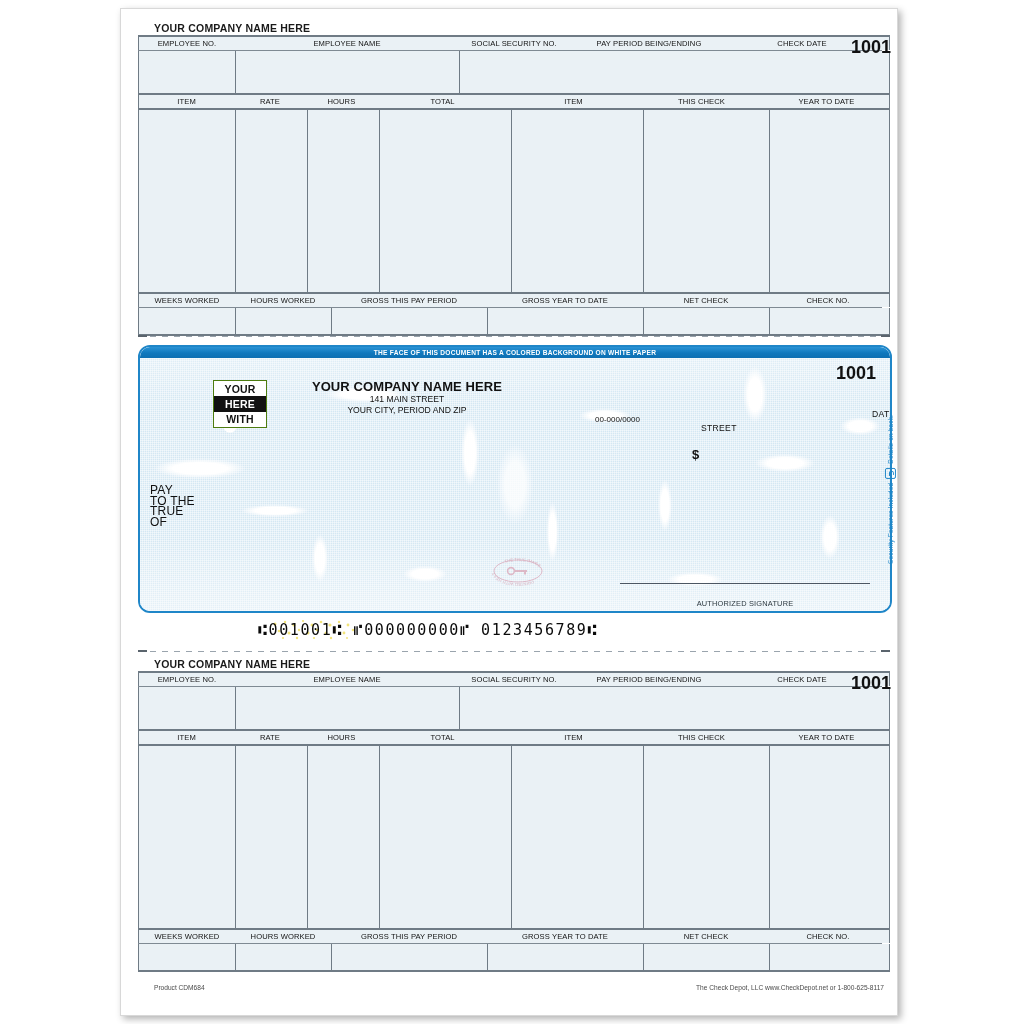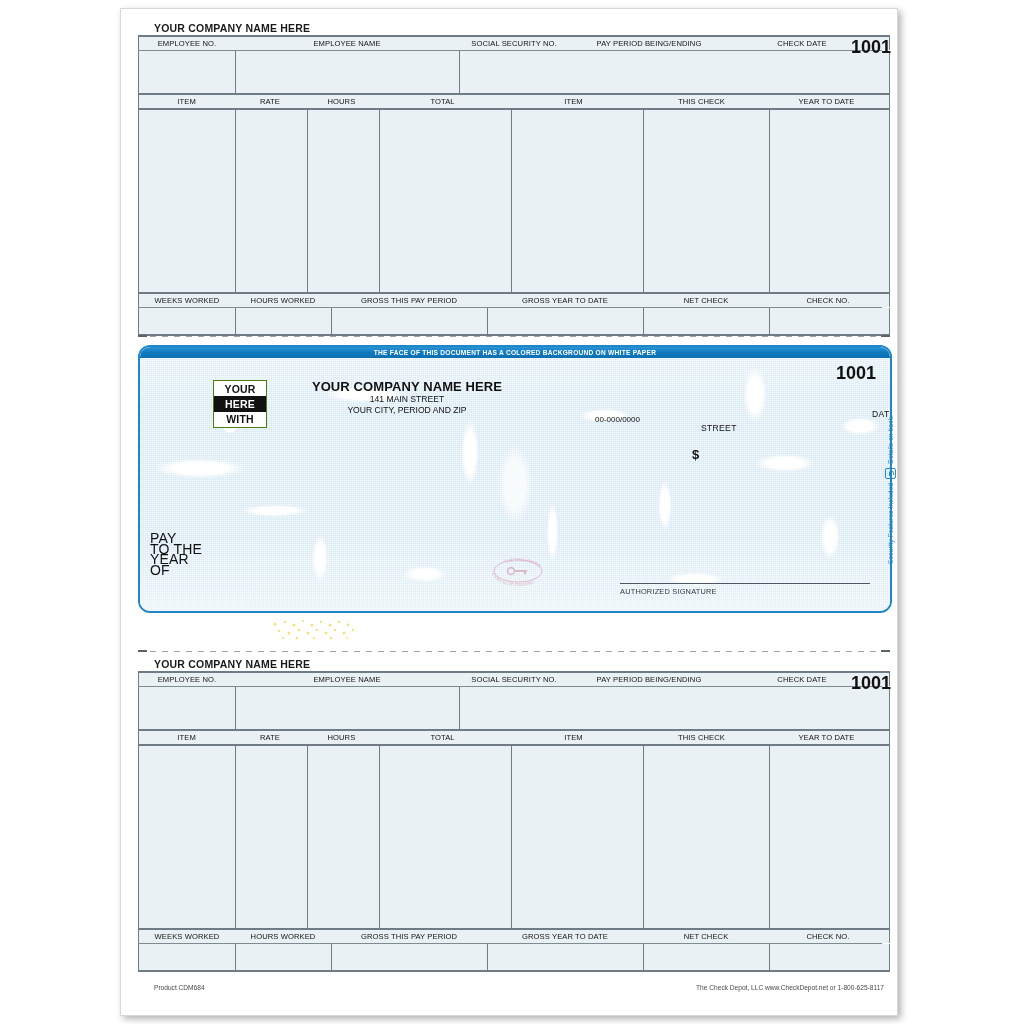--- a/index.html
+++ b/index.html
@@ -111,26 +111,26 @@
   .bank-block{position:absolute;left:420px;top:24px;width:260px;text-align:center;z-index:5;}
   .bank-name{font-size:8.6px;font-weight:bold;color:#111;letter-spacing:.1px;}
   .bank-city{font-size:8.4px;color:#111;line-height:11px;}
 
   .frac{position:absolute;left:455px;top:68px;font-size:8px;color:#111;z-index:5;}
   .lbl-amount{position:absolute;left:561px;top:76px;font-size:8.6px;color:#111;letter-spacing:.3px;z-index:5;}
   .lbl-date{position:absolute;left:732px;top:62px;font-size:8.6px;color:#111;letter-spacing:.3px;z-index:5;}
   .dollar{position:absolute;left:552px;top:100px;font-size:13px;font-weight:bold;color:#111;z-index:5;}
   .check-no{position:absolute;right:14px;top:16px;font-size:18px;font-weight:bold;color:#111;z-index:5;}
 
-  .pay-block{position:absolute;left:10px;top:138px;z-index:5;font-size:14px;color:#111;line-height:10.5px;letter-spacing:.2px;margin-top:48px;}
+  .pay-block{position:absolute;left:10px;top:138px;z-index:5;font-size:12px;color:#111;line-height:10.5px;letter-spacing:.2px;}
 
   .seal{position:absolute;left:343px;top:206px;width:70px;height:36px;z-index:5;opacity:.55;}
 
   .sig-line{position:absolute;left:480px;top:236px;width:250px;height:1px;background:#4b5662;z-index:5;}
-  .sig-lbl{position:absolute;left:480px;top:240px;width:250px;text-align:left;font-size:7.4px;color:#2e3940;letter-spacing:.2px;z-index:5;}
+  .sig-lbl{position:absolute;left:480px;top:252px;width:250px;text-align:center;font-size:7.4px;color:#2e3940;letter-spacing:.2px;z-index:5;}
 
   
   .vstrip{
     position:absolute;left:878px;top:385px;height:185px;width:16px;
     display:flex;align-items:center;justify-content:center;
   }
   .vstrip-inner{
     transform:rotate(-90deg);transform-origin:center;
     white-space:nowrap;font-size:6.4px;color:#1f86c8;letter-spacing:.2px;
     display:flex;align-items:center;gap:4px;
@@ -269,21 +269,21 @@
 
 
     <div class="frac">00-000/0000</div>
     <div class="lbl-date">DATE</div>
     <div class="lbl-amount">STREET</div>
     <div class="dollar">$</div>
 
     <div class="pay-block">
       <div>PAY</div>
       <div>TO THE</div>
-      <div>YEAR</div>
+      <div>TRUE</div>
       <div>OF</div>
     </div>
 
     <svg class="seal" viewBox="0 0 70 36">
       <ellipse cx="35" cy="18" rx="24" ry="11" fill="none" stroke="#d48aa0" stroke-width="1"></ellipse>
       <path id="arcTop" d="M12,19 A23,11 0 0 1 58,19" fill="none"></path>
       <path id="arcBot" d="M58,19 A23,11 0 0 1 12,19" fill="none"></path>
       <text font-size="4.2" fill="#c97f95" font-family="Liberation Sans, sans-serif">
         <textPath href="#arcTop" startOffset="26%">THE TRUE IMAGE</textPath>
       </text>
@@ -327,20 +327,21 @@
       <circle cx="66" cy="11" r="1.2"></circle>
         <circle cx="75" cy="14" r="1.4"></circle>
         <circle cx="84" cy="11" r="1.3"></circle>
       <circle cx="14" cy="19" r="1.1"></circle>
         <circle cx="28" cy="19" r="1.2"></circle>
         <circle cx="45" cy="19" r="1.1"></circle>
       <circle cx="62" cy="19" r="1.2"></circle>
         <circle cx="78" cy="19" r="1.0"></circle>
     </g>
   </svg>
+  <div class="micr">⑆001001⑆  ⑈000000000⑈  0123456789⑆</div>
 
   <div class="perf" style="top:642px;"></div>
   <div class="perf-tick" style="left:17px;top:641px;"></div>
   <div class="perf-tick" style="left:760px;top:641px;"></div>
 
   <div class="stub" style="top:649px;">
 
     <div class="stub-title">YOUR COMPANY NAME HERE</div>
 
     <div class="rule-hvy"></div>

